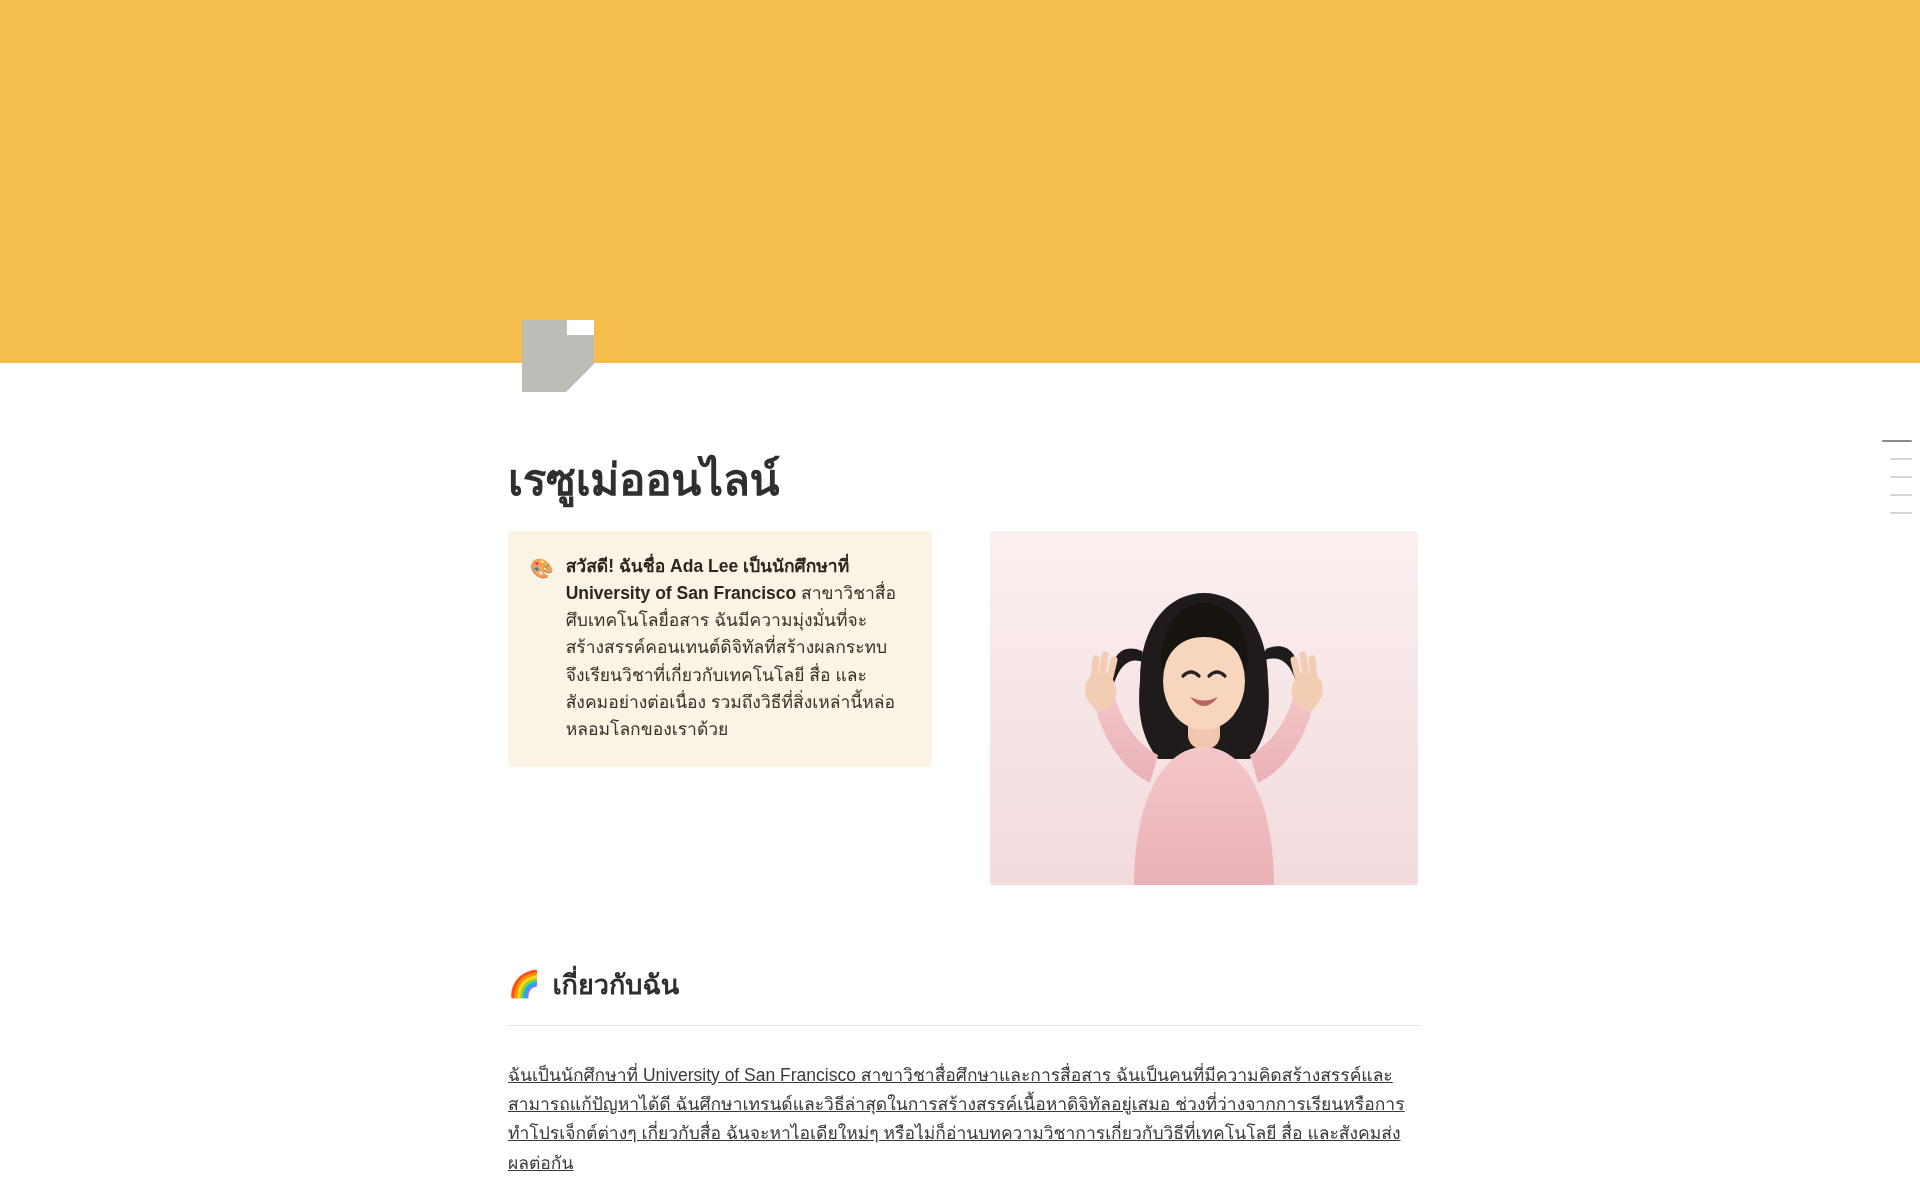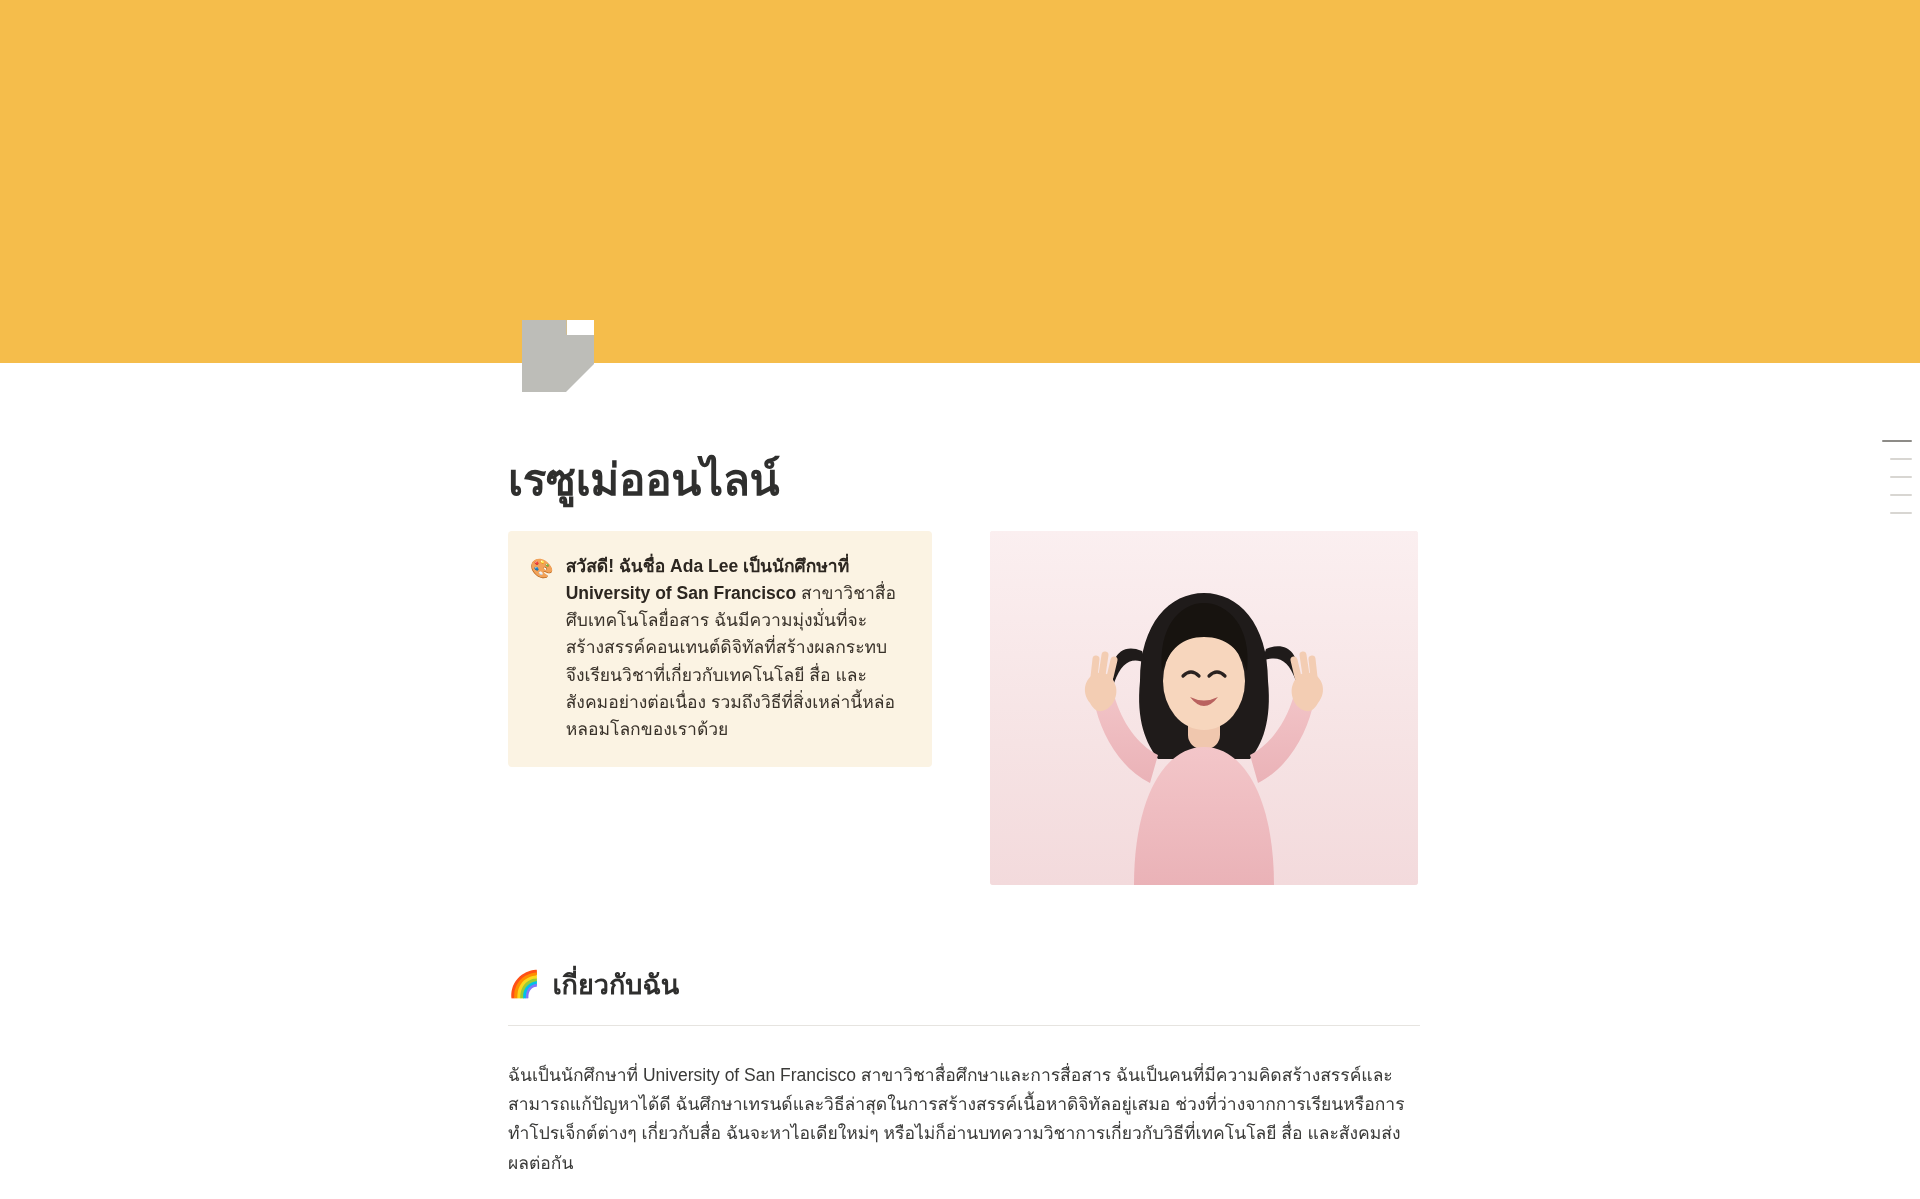--- a/index.html
+++ b/index.html
@@ -150,20 +150,21 @@
   }
 
   .about-body {
     position: absolute;
     left: 508px;
     top: 1043px;
     width: 912px;
     font-size: 17.5px;
     line-height: 1.68;
     color: #3a3a38;
+    text-decoration: underline;
   }
 
   
   .outline {
     position: absolute;
     right: 8px;
     top: 440px;
     width: 38px;
     display: flex;
     flex-direction: column;

